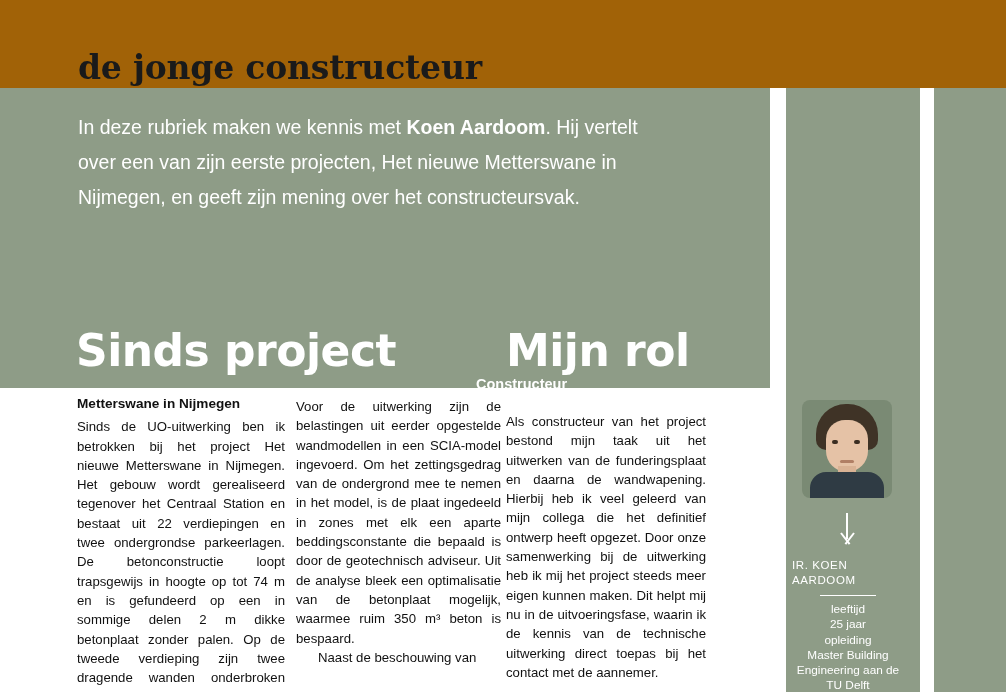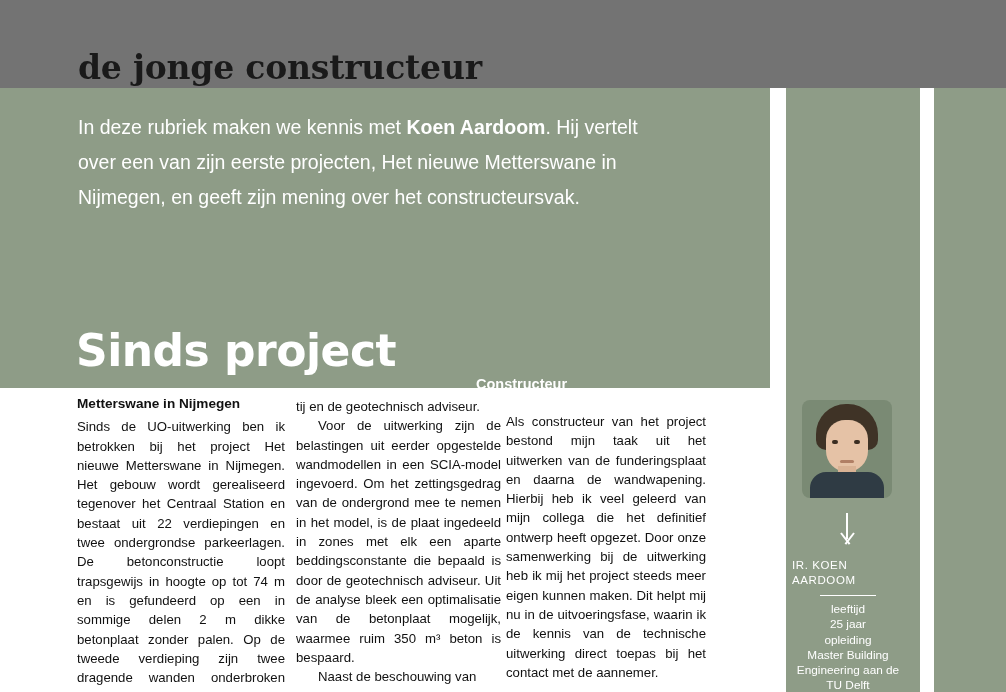--- a/index.html
+++ b/index.html
@@ -10,21 +10,21 @@
     width: 1006px;
     height: 692px;
     overflow: hidden;
     background: #ffffff;
     font-family: "Liberation Sans", sans-serif;
   }
   .page {
     position: relative;
     width: 1006px;
     height: 692px;
-    background: #737373;
+    background: #a16207;
     overflow: hidden;
   }
   
   .band-main {
     position: absolute;
     left: 0;
     top: 88px;
     width: 770px;
     height: 604px;
     background: #8e9c87;
@@ -297,29 +297,29 @@
 
   <div class="text-panel"></div>
 
   <div class="title">de jonge constructeur</div>
 
   <div class="intro">
     <span>In deze rubriek maken we kennis met </span><b>Koen Aardoom</b><span>. Hij vertelt over een van zijn eerste projecten, Het nieuwe Metterswane in Nijmegen, en geeft zijn mening over het constructeursvak.</span>
   </div>
 
   <div class="heading-project">Sinds project</div>
+  <div class="heading-rol">Mijn rol</div>
   <div class="subheading-rol">Constructeur</div>
 
   <div class="col col-1">
     <div class="sub">Metterswane in Nijmegen</div>
     <p>Sinds de UO-uitwerking ben ik betrokken bij het project Het nieuwe Metterswane in Nijmegen. Het gebouw wordt gerealiseerd tegenover het Centraal Station en bestaat uit 22 verdiepingen en twee ondergrondse parkeerlagen. De betonconstructie loopt trapsgewijs in hoogte op tot 74 m en is gefundeerd op een in sommige delen 2 m dikke betonplaat zonder palen. Op de tweede verdieping zijn twee dragende wanden onderbroken door twee schuine kolommen</p>
   </div>
 
   <div class="col col-2">
-    <p>tij en de geotechnisch adviseur.</p>
     <p>Voor de uitwerking zijn de belastingen uit eerder opgestelde wandmodellen in een SCIA-model ingevoerd. Om het zettingsgedrag van de ondergrond mee te nemen in het model, is de plaat ingedeeld in zones met elk een aparte beddingsconstante die bepaald is door de geotechnisch adviseur. Uit de analyse bleek een optimalisatie van de betonplaat mogelijk, waarmee ruim 350 m³ beton is bespaard.</p>
     <p>Naast de beschouwing van</p>
   </div>
 
   <div class="col col-3">
     <p>Als constructeur van het project bestond mijn taak uit het uitwerken van de funderingsplaat en daarna de wandwapening. Hierbij heb ik veel geleerd van mijn collega die het definitief ontwerp heeft opgezet. Door onze samenwerking bij de uitwerking heb ik mij het project steeds meer eigen kunnen maken. Dit helpt mij nu in de uitvoeringsfase, waarin ik de kennis van de technische uitwerking direct toepas bij het contact met de aannemer.</p>
   </div>
 
   <div class="photo">
     <div class="hair"></div>

